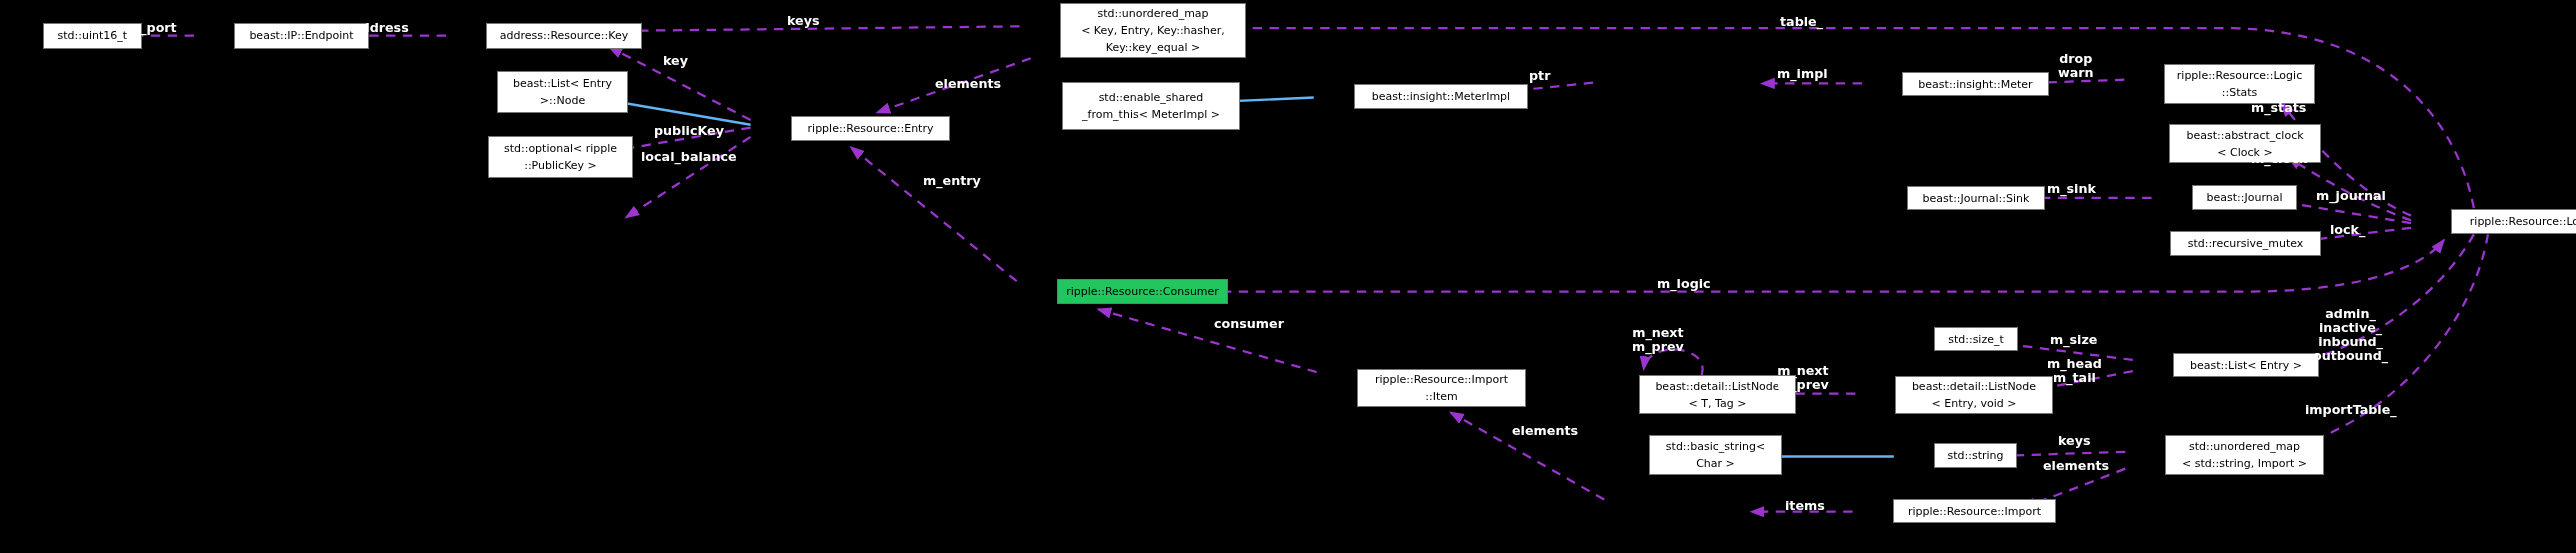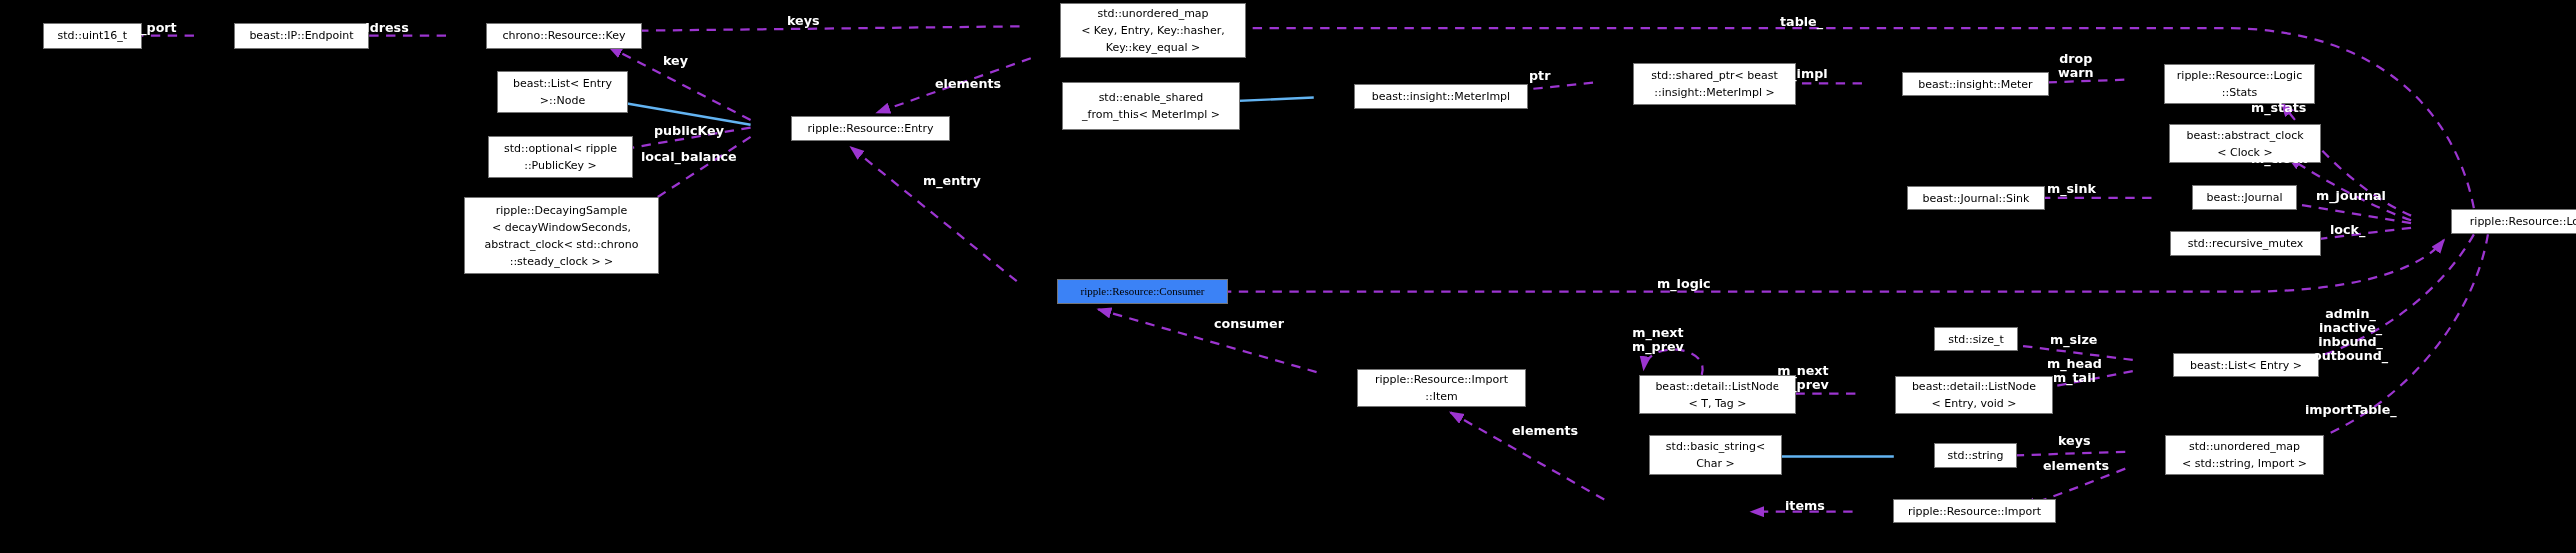--- a/index.html
+++ b/index.html
@@ -17,21 +17,21 @@
     border:1.9px solid #757575;
     color:#000;
     display:flex;align-items:center;justify-content:center;
     text-align:center;
     font-size:11px;line-height:17px;
     white-space:pre-line;
     box-sizing:border-box;
     cursor:pointer;
     margin-left:40px;
   }
-  .node.hl{background:#3b82f6;font-family:Liberation Serif, serif;}
+  .node.hl{background:#22c55e;}
   .elabel{
     position:absolute;z-index:3;
     color:#ffffff;
     font-size:12.7px;line-height:14px;font-weight:600;
     white-space:pre-line;
     pointer-events:none;
   }
 </style>
 </head>
 <body>
@@ -80,38 +80,32 @@
     </g>
     <g fill="none" stroke="#63b4f2" stroke-width="2.6">
       <path d="M801,133 L638,105" marker-end="url(#bArrow)"></path>
       <path d="M1402,104 L1288,109" marker-end="url(#bArrow)"></path>
       <path d="M2021,487 L1866,487" marker-end="url(#bArrow)"></path>
     </g>
   </svg>
 
   <div class="node" style="left:2.8px;top:22.5px;width:99px;height:26px">std::uint16_t</div>
   <div class="node" style="left:194px;top:22.5px;width:135px;height:26px">beast::IP::Endpoint</div>
-  <div class="node" style="left:446px;top:22.5px;width:156px;height:26px">chrono::Resource::Key</div>
+  <div class="node" style="left:446px;top:22.5px;width:156px;height:26px">address::Resource::Key</div>
   <div class="node" style="left:1020px;top:2.8px;width:186px;height:55px">std::unordered_map
 &lt; Key, Entry, Key::hasher,
 Key::key_equal &gt;</div>
   <div class="node" style="left:457px;top:71px;width:131px;height:42px">beast::List&lt; Entry
 &gt;::Node</div>
   <div class="node" style="left:448px;top:136px;width:145px;height:42px">std::optional&lt; ripple
 ::PublicKey &gt;</div>
   <div class="node" style="left:751px;top:116px;width:159px;height:25px">ripple::Resource::Entry</div>
-  <div class="node" style="left:424px;top:197px;width:195px;height:77px">ripple::DecayingSample
-&lt; decayWindowSeconds,
-abstract_clock&lt; std::chrono
-::steady_clock &gt; &gt;</div>
   <div class="node" style="left:1022px;top:82px;width:178px;height:48px">std::enable_shared
 _from_this&lt; MeterImpl &gt;</div>
   <div class="node" style="left:1314px;top:84px;width:174px;height:25px">beast::insight::MeterImpl</div>
-  <div class="node" style="left:1593px;top:63px;width:163px;height:42px">std::shared_ptr&lt; beast
-::insight::MeterImpl &gt;</div>
   <div class="node" style="left:1862px;top:72px;width:147px;height:24px">beast::insight::Meter</div>
   <div class="node" style="left:2124px;top:64px;width:151px;height:40px">ripple::Resource::Logic
 ::Stats</div>
   <div class="node" style="left:2129px;top:124px;width:152px;height:39px">beast::abstract_clock
 &lt; Clock &gt;</div>
   <div class="node" style="left:1867px;top:186px;width:138px;height:24px">beast::Journal::Sink</div>
   <div class="node" style="left:2152px;top:185px;width:105px;height:25px">beast::Journal</div>
   <div class="node" style="left:2130px;top:231px;width:151px;height:25px">std::recursive_mutex</div>
   <div class="node" style="left:2411px;top:209px;width:163px;height:25px">ripple::Resource::Logic</div>
   <div class="node hl" style="left:1017px;top:279px;width:171px;height:25px">ripple::Resource::Consumer</div>

